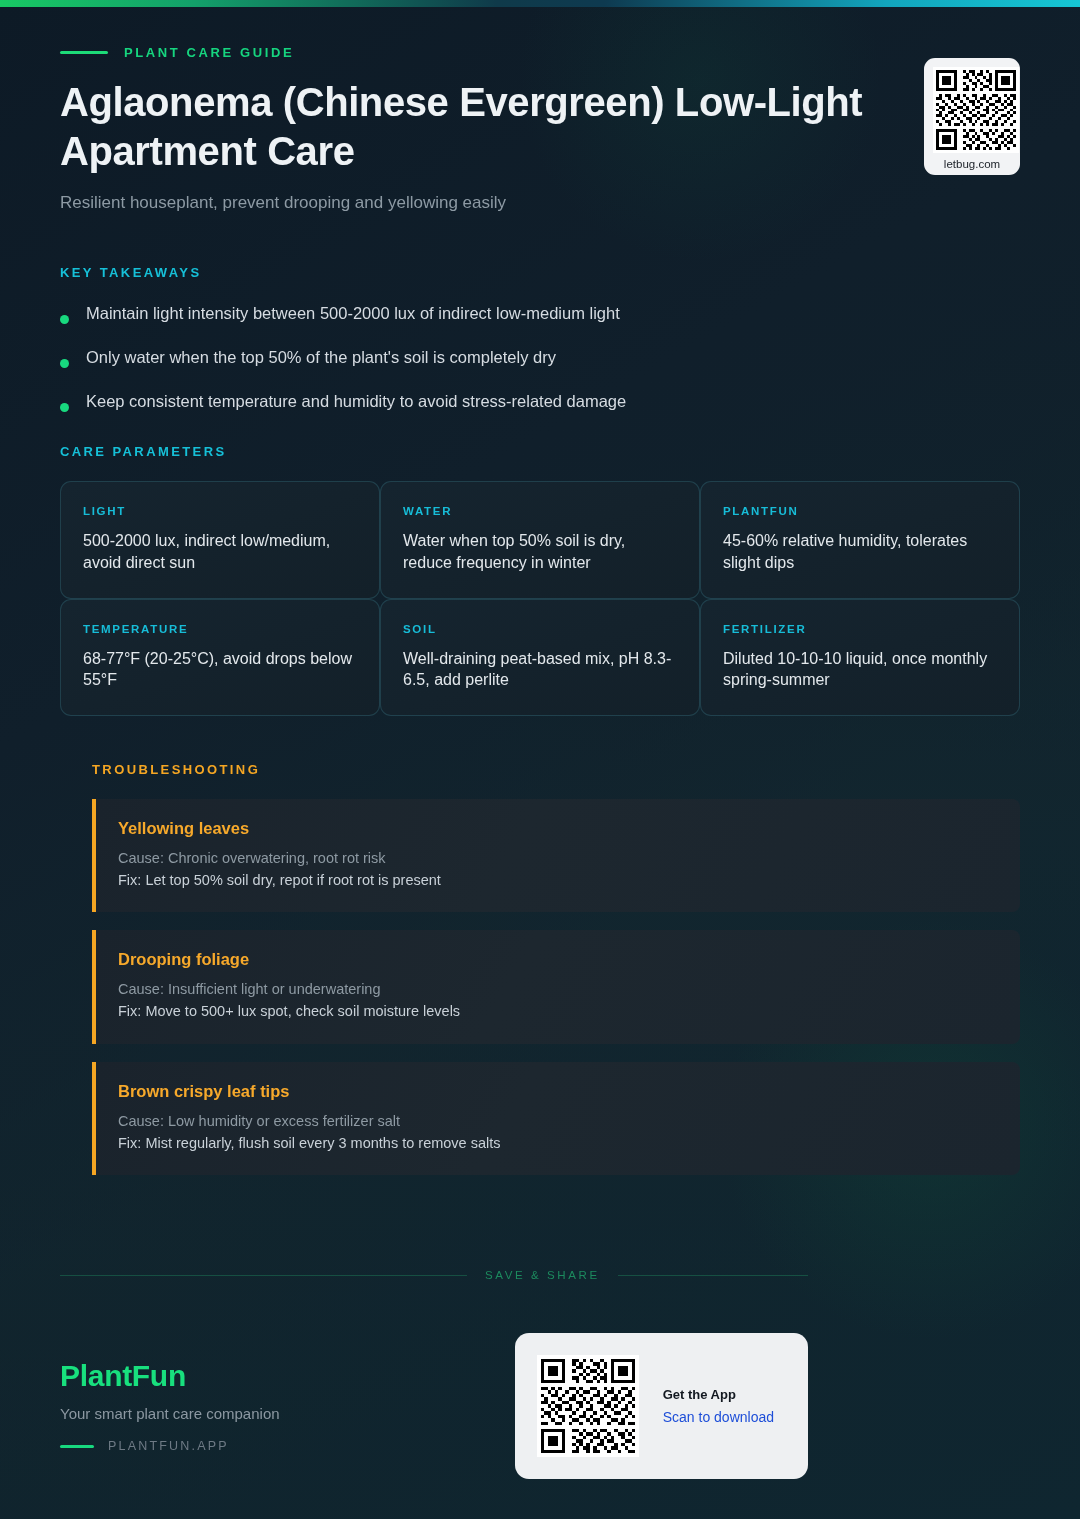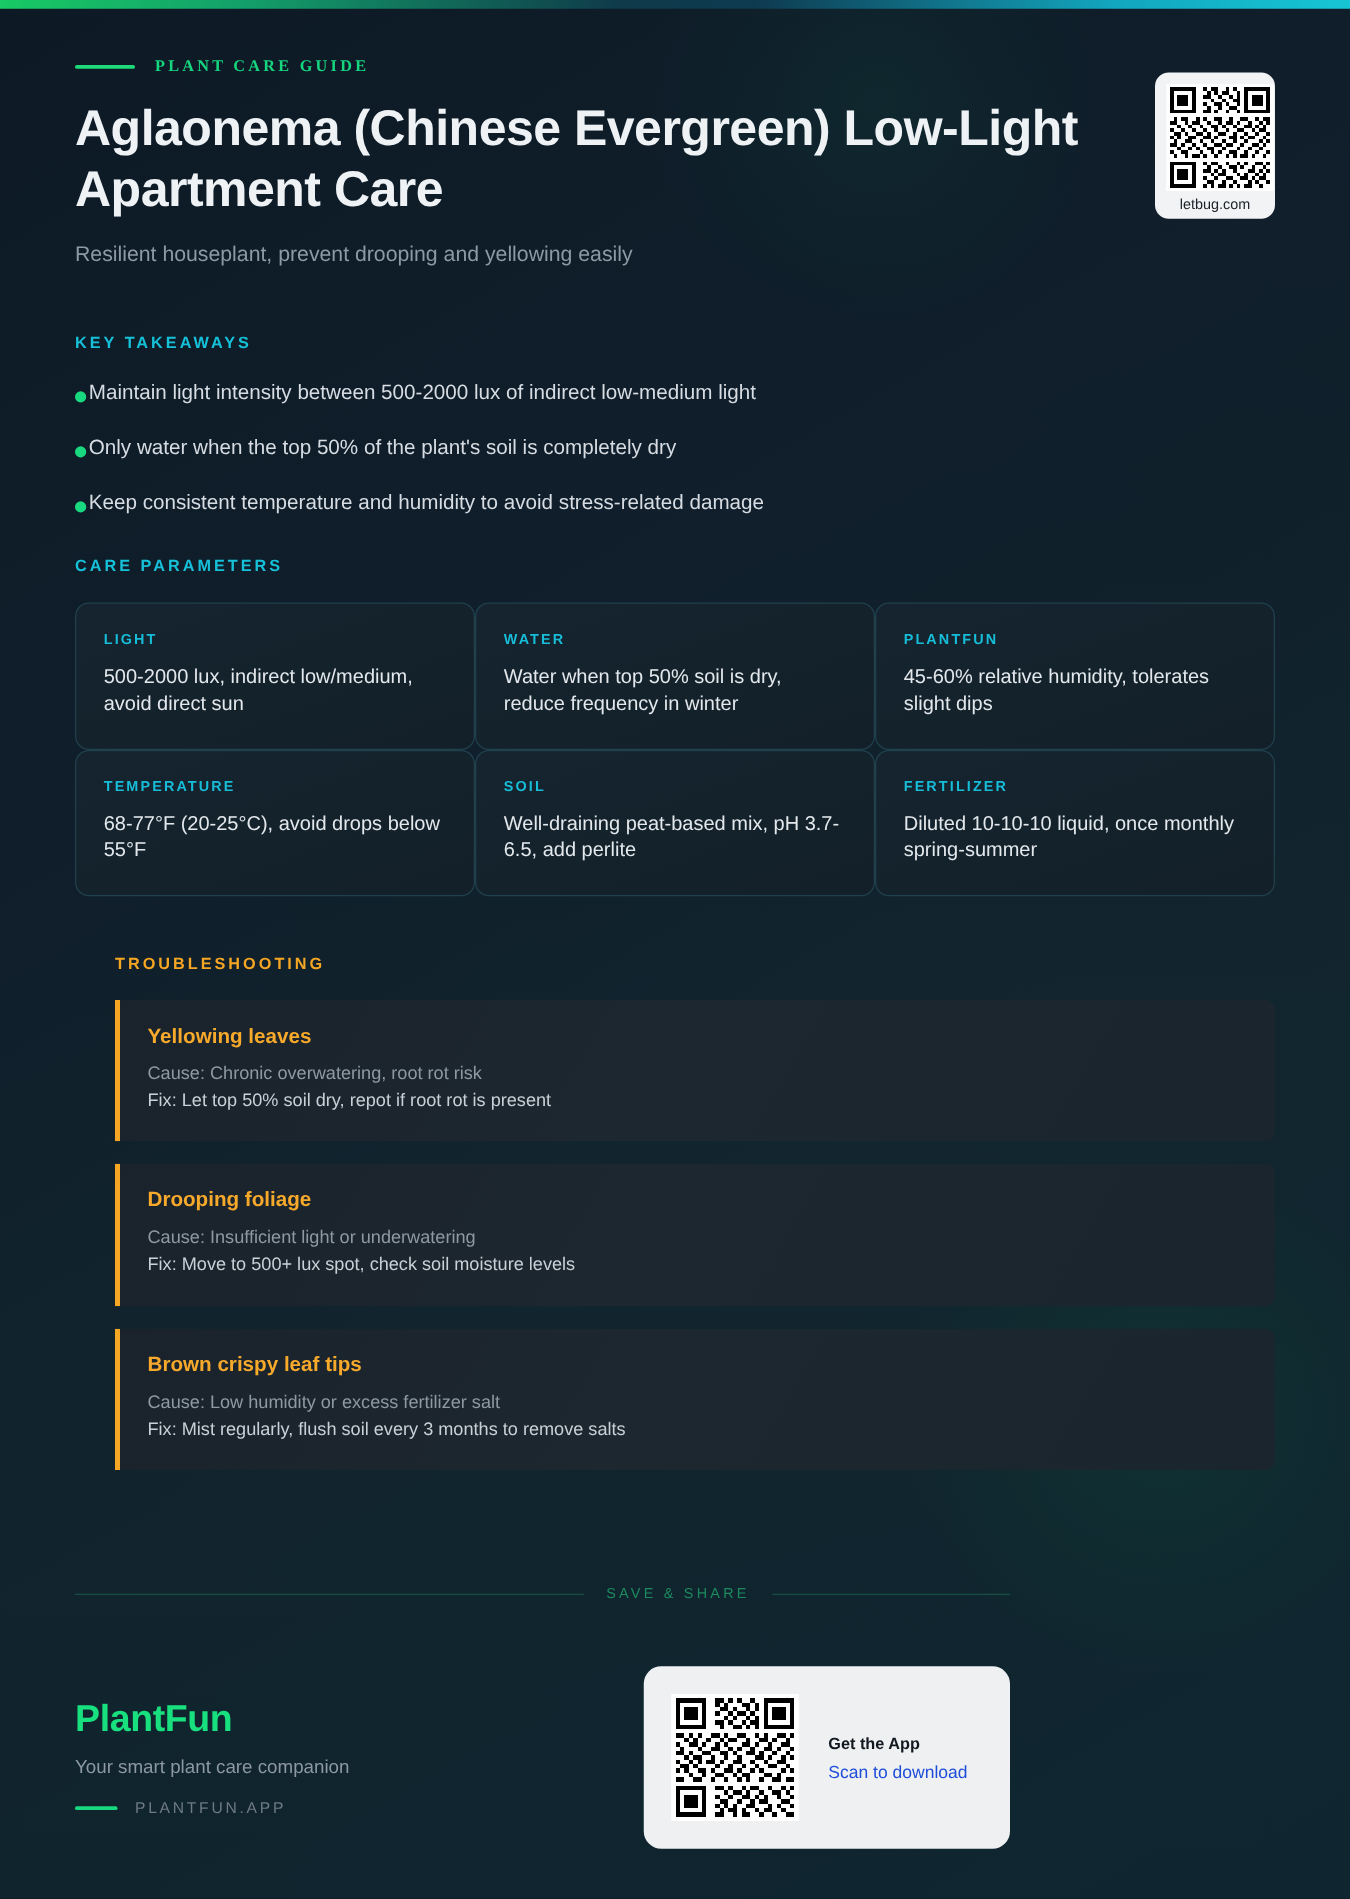--- a/index.html
+++ b/index.html
@@ -50,21 +50,20 @@
     width: 48px;
     height: 3px;
     background: #1ddb78;
     border-radius: 2px;
   }
   .eyebrow-text {
     color: #16d57f;
     font-size: 13px;
     font-weight: bold;
     letter-spacing: 2.6px;
-    font-family: Liberation Serif, serif;
   }
 
   .title {
     color: #eef2f5;
     font-size: 40px;
     line-height: 1.22;
     font-weight: bold;
     letter-spacing: -0.4px;
     max-width: 900px;
     white-space: pre-line;
@@ -102,22 +101,22 @@
     letter-spacing: 2.4px;
   }
   .sec-head.teal { color: #16c0d8; }
   .sec-head.amber { color: #f5a623; }
 
   
   .takeaways { margin-top: 52px; }
   .takeaways ul { list-style: none; margin-top: 22px; }
   .takeaways li {
     display: flex;
-    align-items: center;
-    gap: 2px;
+    align-items: flex-end;
+    gap: 17px;
     margin-bottom: 22px;
   }
   .bullet {
     flex: 0 0 auto;
     width: 9px;
     height: 9px;
     border-radius: 50%;
     background: #18d97f;
     margin-top: 7px;
   }
@@ -314,21 +313,21 @@
         <div class="param-card">
           <div class="param-label">PLANTFUN</div>
           <div class="param-value">45-60% relative humidity, tolerates slight dips</div>
         </div>
         <div class="param-card">
           <div class="param-label">TEMPERATURE</div>
           <div class="param-value">68-77°F (20-25°C), avoid drops below 55°F</div>
         </div>
         <div class="param-card">
           <div class="param-label">SOIL</div>
-          <div class="param-value">Well-draining peat-based mix, pH 3.7-6.5, add perlite</div>
+          <div class="param-value">Well-draining peat-based mix, pH 8.3-6.5, add perlite</div>
         </div>
         <div class="param-card">
           <div class="param-label">FERTILIZER</div>
           <div class="param-value">Diluted 10-10-10 liquid, once monthly spring-summer</div>
         </div>
       </div>
     </div>
 
     <div class="trouble">
       <div class="sec-head amber">TROUBLESHOOTING</div>

